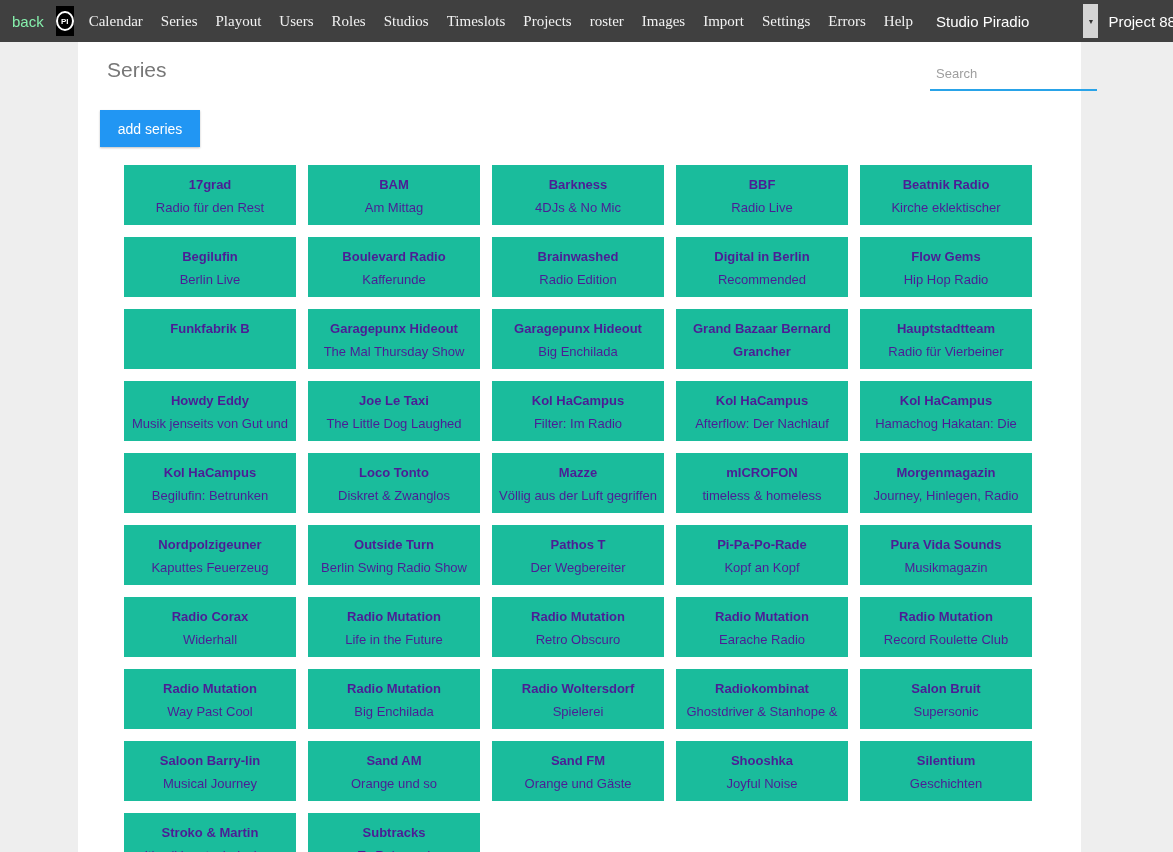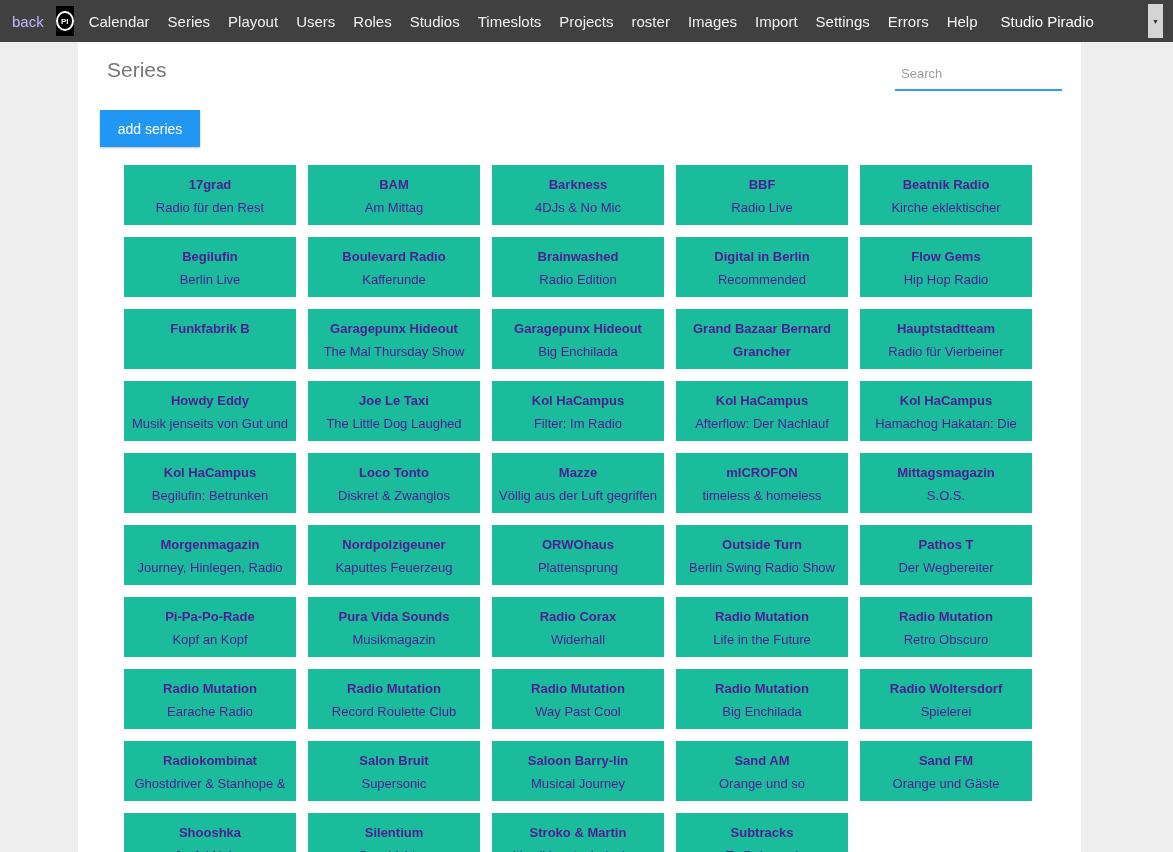--- a/index.html
+++ b/index.html
@@ -11,36 +11,36 @@
   }
   
   .navbar {
     height: 42px; width: 100%;
     background: #404040;
     display: flex; align-items: center;
     padding: 0 8px 0 10px;
     white-space: nowrap;
   }
   .nav-back {
-    color: #c4b5fd; font-size: 15px; text-decoration: none;
+    color: #86efac; font-size: 15px; text-decoration: none;
     padding: 0 8px 0 2px; cursor: pointer;
   }
   .nav-logo {
     width: 18px; height: 30px; background: #000;
     margin: 0 6px 0 4px;
     display: flex; align-items: center; justify-content: center;
     flex: none; cursor: pointer;
   }
   .nav-logo-circle {
     width: 20px; height: 20px; border: 2px solid #fff; border-radius: 50%;
     color: #fff; font-size: 8px; font-weight: bold;
     display: flex; align-items: center; justify-content: center;
     letter-spacing: 0;
   }
-  .nav-links { display: flex; align-items: flex-start; }
+  .nav-links { display: flex; align-items: flex-start; font-family: Liberation Serif, serif; }
   .nav-link {
     color: #f1f1f1; font-size: 15px; text-decoration: none;
     padding: 0 9px; cursor: pointer;
   }
   .nav-sep { width: 1px; height: 42px; background: #585858; margin-left: 4px; }
   .nav-select {
     display: flex; align-items: center;
     color: #fff; font-size: 15px;
     margin-left: 10px; cursor: pointer; gap: 47px;
   }
@@ -67,20 +67,21 @@
   .search-box {
     position: absolute; top: 18px; right: 19px; width: 167px;
   }
   .search-input {
     width: 100%; border: none; outline: none;
     border-bottom: 2px solid #29a3e8;
     font-size: 13px; color: #444;
     padding: 6px 6px 8px 6px;
     font-family: "Liberation Sans", sans-serif;
     background: transparent;
+    margin-left: 35px;
   }
   .search-input::placeholder { color: #9e9e9e; }
   .add-btn {
     margin: 28px 0 0 22px;
     background: #2196f3; color: #ffffff;
     border: none; cursor: pointer;
     font-size: 14px; font-family: "Liberation Sans", sans-serif;
     padding: 0; width: 100px; height: 37px;
     box-shadow: 0 1px 2px rgba(0,0,0,0.25);
   }
@@ -242,34 +243,26 @@
         </div>
         <div class="card">
           <div class="card-title">Mazze</div>
           <div class="card-sub">Völlig aus der Luft gegriffen</div>
         </div>
         <div class="card">
           <div class="card-title">mICROFON</div>
           <div class="card-sub">timeless &amp; homeless</div>
         </div>
         <div class="card">
-          <div class="card-title">Mittagsmagazin</div>
-          <div class="card-sub">S.O.S.</div>
-        </div>
-        <div class="card">
           <div class="card-title">Morgenmagazin</div>
           <div class="card-sub">Journey, Hinlegen, Radio</div>
         </div>
         <div class="card">
           <div class="card-title">Nordpolzigeuner</div>
           <div class="card-sub">Kaputtes Feuerzeug</div>
-        </div>
-        <div class="card">
-          <div class="card-title">ORWOhaus</div>
-          <div class="card-sub">Plattensprung</div>
         </div>
         <div class="card">
           <div class="card-title">Outside Turn</div>
           <div class="card-sub">Berlin Swing Radio Show</div>
         </div>
         <div class="card">
           <div class="card-title">Pathos T</div>
           <div class="card-sub">Der Wegbereiter</div>
         </div>
         <div class="card">

